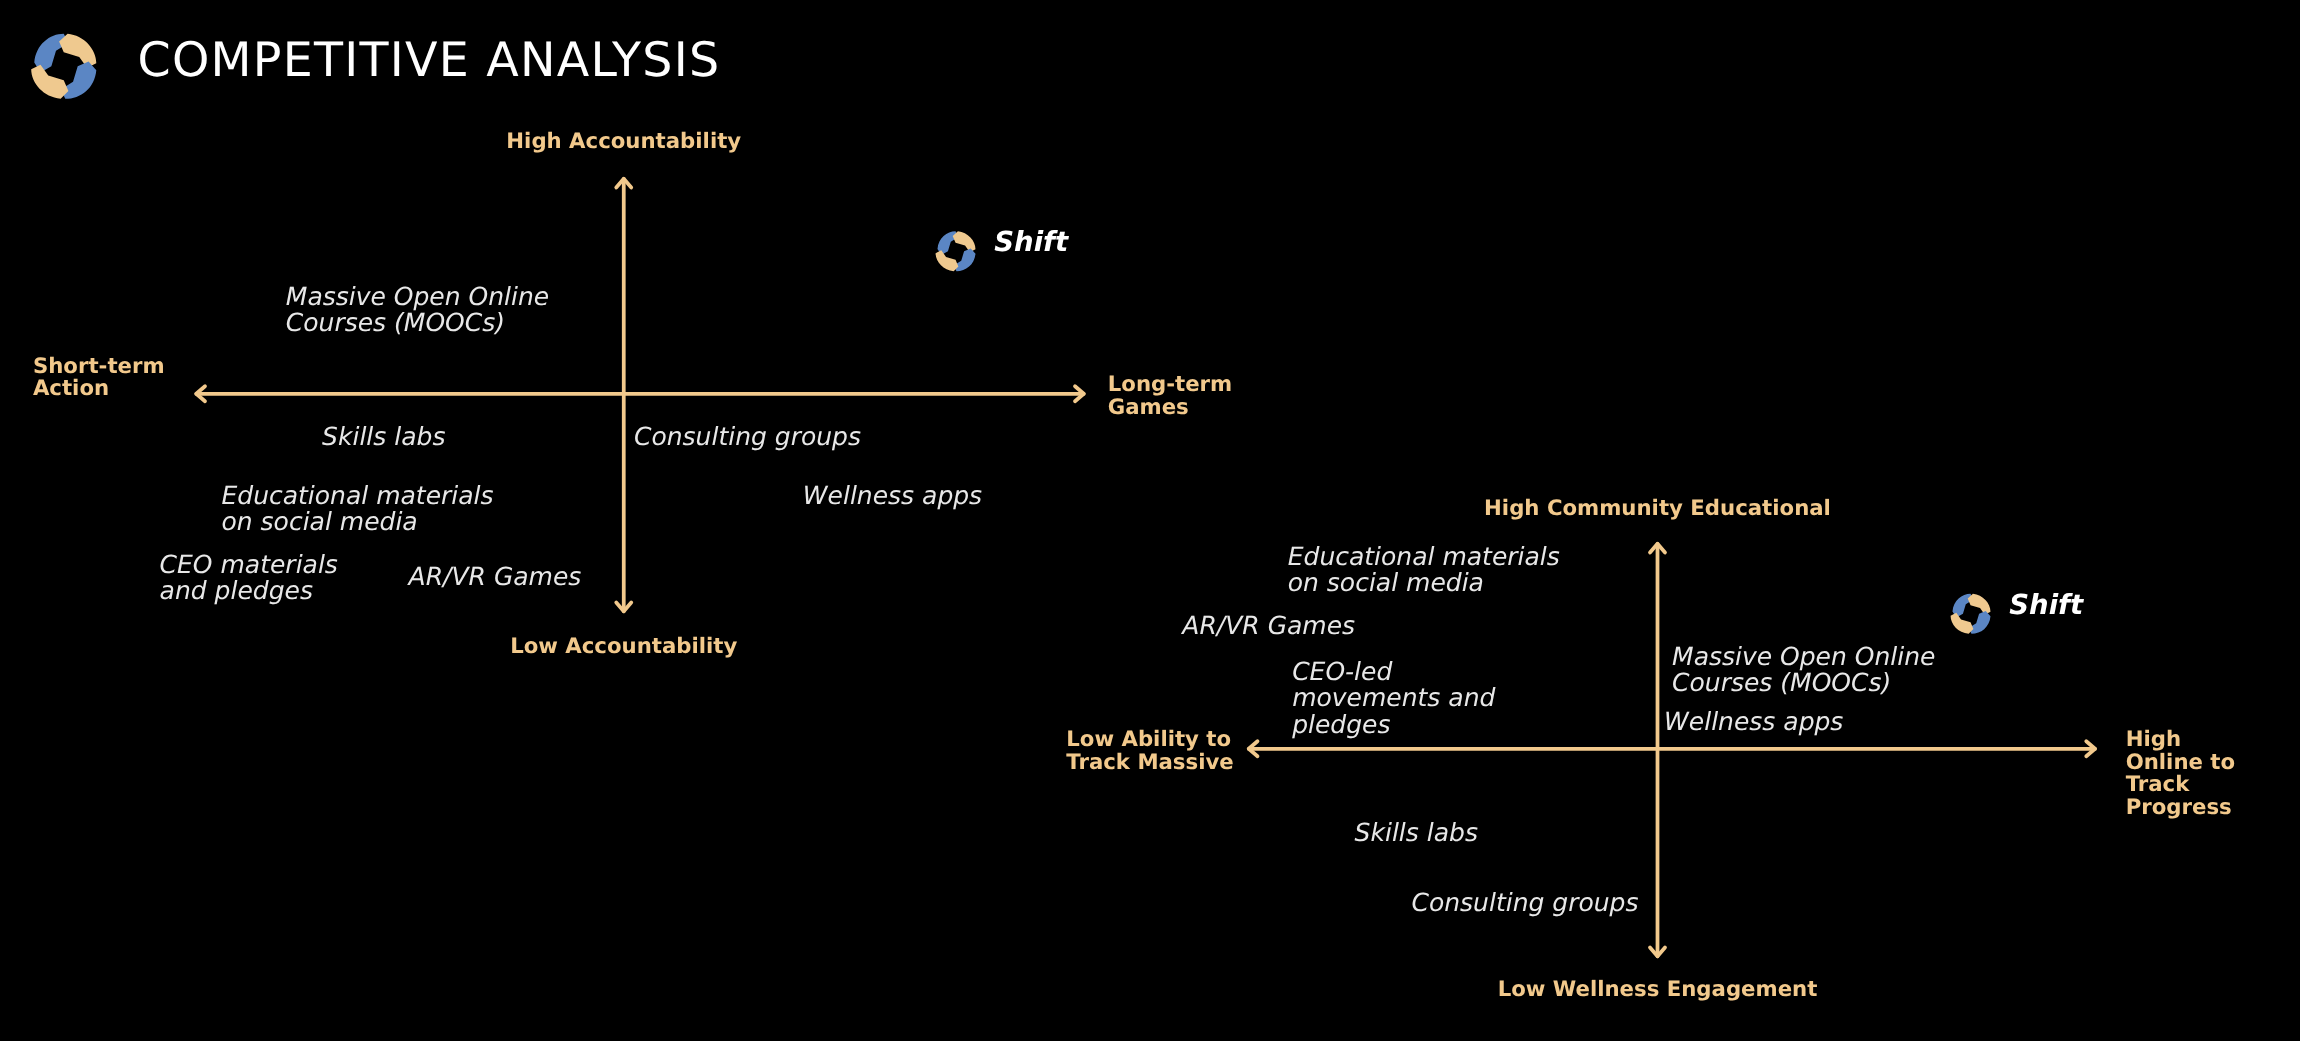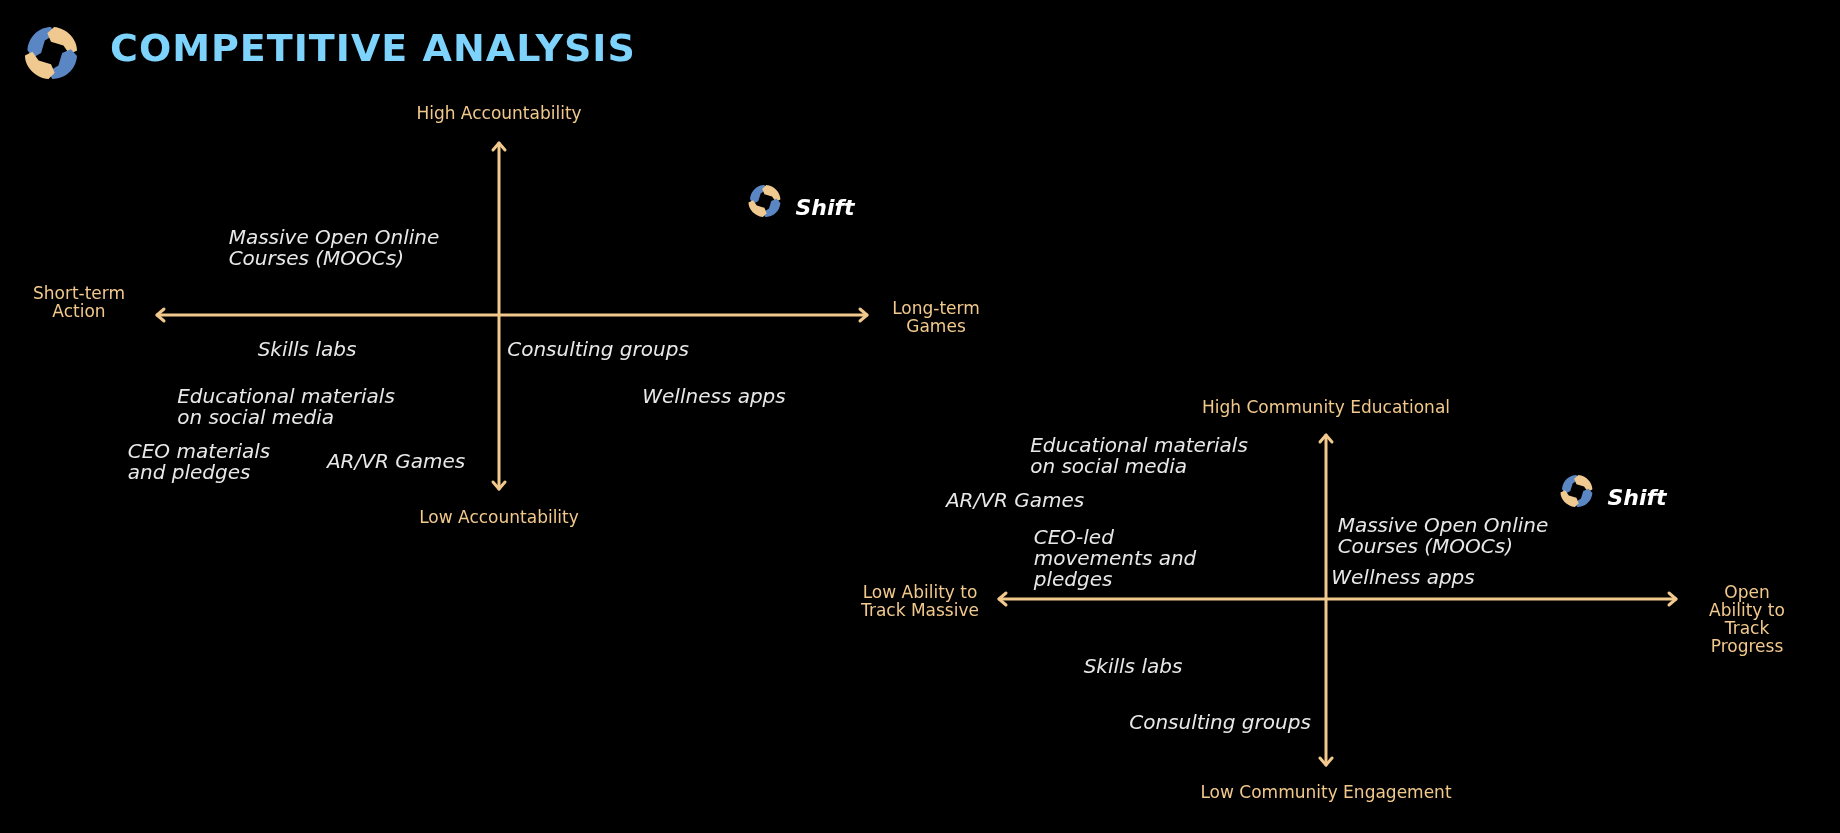--- a/index.html
+++ b/index.html
@@ -1,23 +1,23 @@
 <!DOCTYPE html>
 <html><head>
 <meta charset="utf-8">
 <style>
   html, body { margin: 0; padding: 0; background: #000; }
   body { width: 1840px; height: 833px; position: relative; overflow: hidden; font-family: "Liberation Sans", sans-serif; }
   .abs { position: absolute; }
-  .title { left: 110px; top: 26px; font-size: 38px; font-weight: bold; color: #7dd3fc; letter-spacing: 1px; font-family: "DejaVu Sans", sans-serif; }
+  .title { left: 110px; top: 26px; font-size: 38px; font-weight: normal; color: #ffffff; letter-spacing: 1px; font-family: "DejaVu Sans", sans-serif; }
   .logo { left: 20px; top: 22px; width: 62px; height: 62px; }
-  .axis-label { color: #f2c98c; font-weight: normal; font-size: 17px; text-align: center; line-height: 18px; white-space: nowrap; font-family: "DejaVu Sans", sans-serif; transform: translateX(-50%); }
+  .axis-label { color: #f2c98c; font-weight: bold; font-size: 17px; line-height: 18px; white-space: nowrap; font-family: "DejaVu Sans", sans-serif; transform: translateX(-50%); }
   .item { color: #e8e8e8; font-style: italic; font-size: 20px; text-align: left; line-height: 21px; white-space: pre-line; transform: translateX(-50%); font-family: "DejaVu Sans", sans-serif; font-weight: 300; }
   svg.axes { position: absolute; left: 0; top: 0; }
-  .shift { display: flex; align-items: flex-end; gap: 12px; transform: translateX(-50%); }
+  .shift { display: flex; align-items: flex-start; gap: 12px; transform: translateX(-50%); }
   .shift-text { color: #fff; font-style: italic; font-weight: bold; font-size: 22px; font-family: "DejaVu Sans", sans-serif; }
 </style>
 </head>
 <body>
 
 <svg width="0" height="0" style="position:absolute">
   <defs>
     <g id="logo-sym">
       <circle cx="50" cy="50" r="46" fill="#000"></circle>
       <path d="M12,45 C14,22 32,8 50,8 L56,20 L40,30 L34,50 L20,58 Z" fill="#5b86c4"></path>
@@ -71,24 +71,24 @@
 <div class="abs item" style="left:307px;top:339px">Skills labs</div>
 <div class="abs item" style="left:598px;top:339px">Consulting groups</div>
 <div class="abs item" style="left:286px;top:386px">Educational materials
 on social media</div>
 <div class="abs item" style="left:714px;top:386px">Wellness apps</div>
 <div class="abs item" style="left:199px;top:441px">CEO materials
 and pledges</div>
 <div class="abs item" style="left:396px;top:451px">AR/VR Games</div>
 
 <div class="abs axis-label" style="left:1326px;top:398px">High Community Educational</div>
-<div class="abs axis-label" style="left:1326px;top:783px">Low Community Engagement</div>
+<div class="abs axis-label" style="left:1326px;top:783px">Low Wellness Engagement</div>
 <div class="abs axis-label" style="left:920px;top:583px;white-space:pre-line">Low Ability to
 Track Massive</div>
-<div class="abs axis-label" style="left:1747px;top:583px;white-space:pre-line">Open Ability to
+<div class="abs axis-label" style="left:1747px;top:583px;white-space:pre-line">High Online to
 Track Progress</div>
 
 <div class="abs shift" style="left:1612px;top:472px">
   <svg width="38" height="38" viewBox="0 0 100 100">
       <use href="#logo-sym"></use>
     </svg>
   <span class="shift-text">Shift</span>
 </div>
 
 <div class="abs item" style="left:1139px;top:435px">Educational materials

